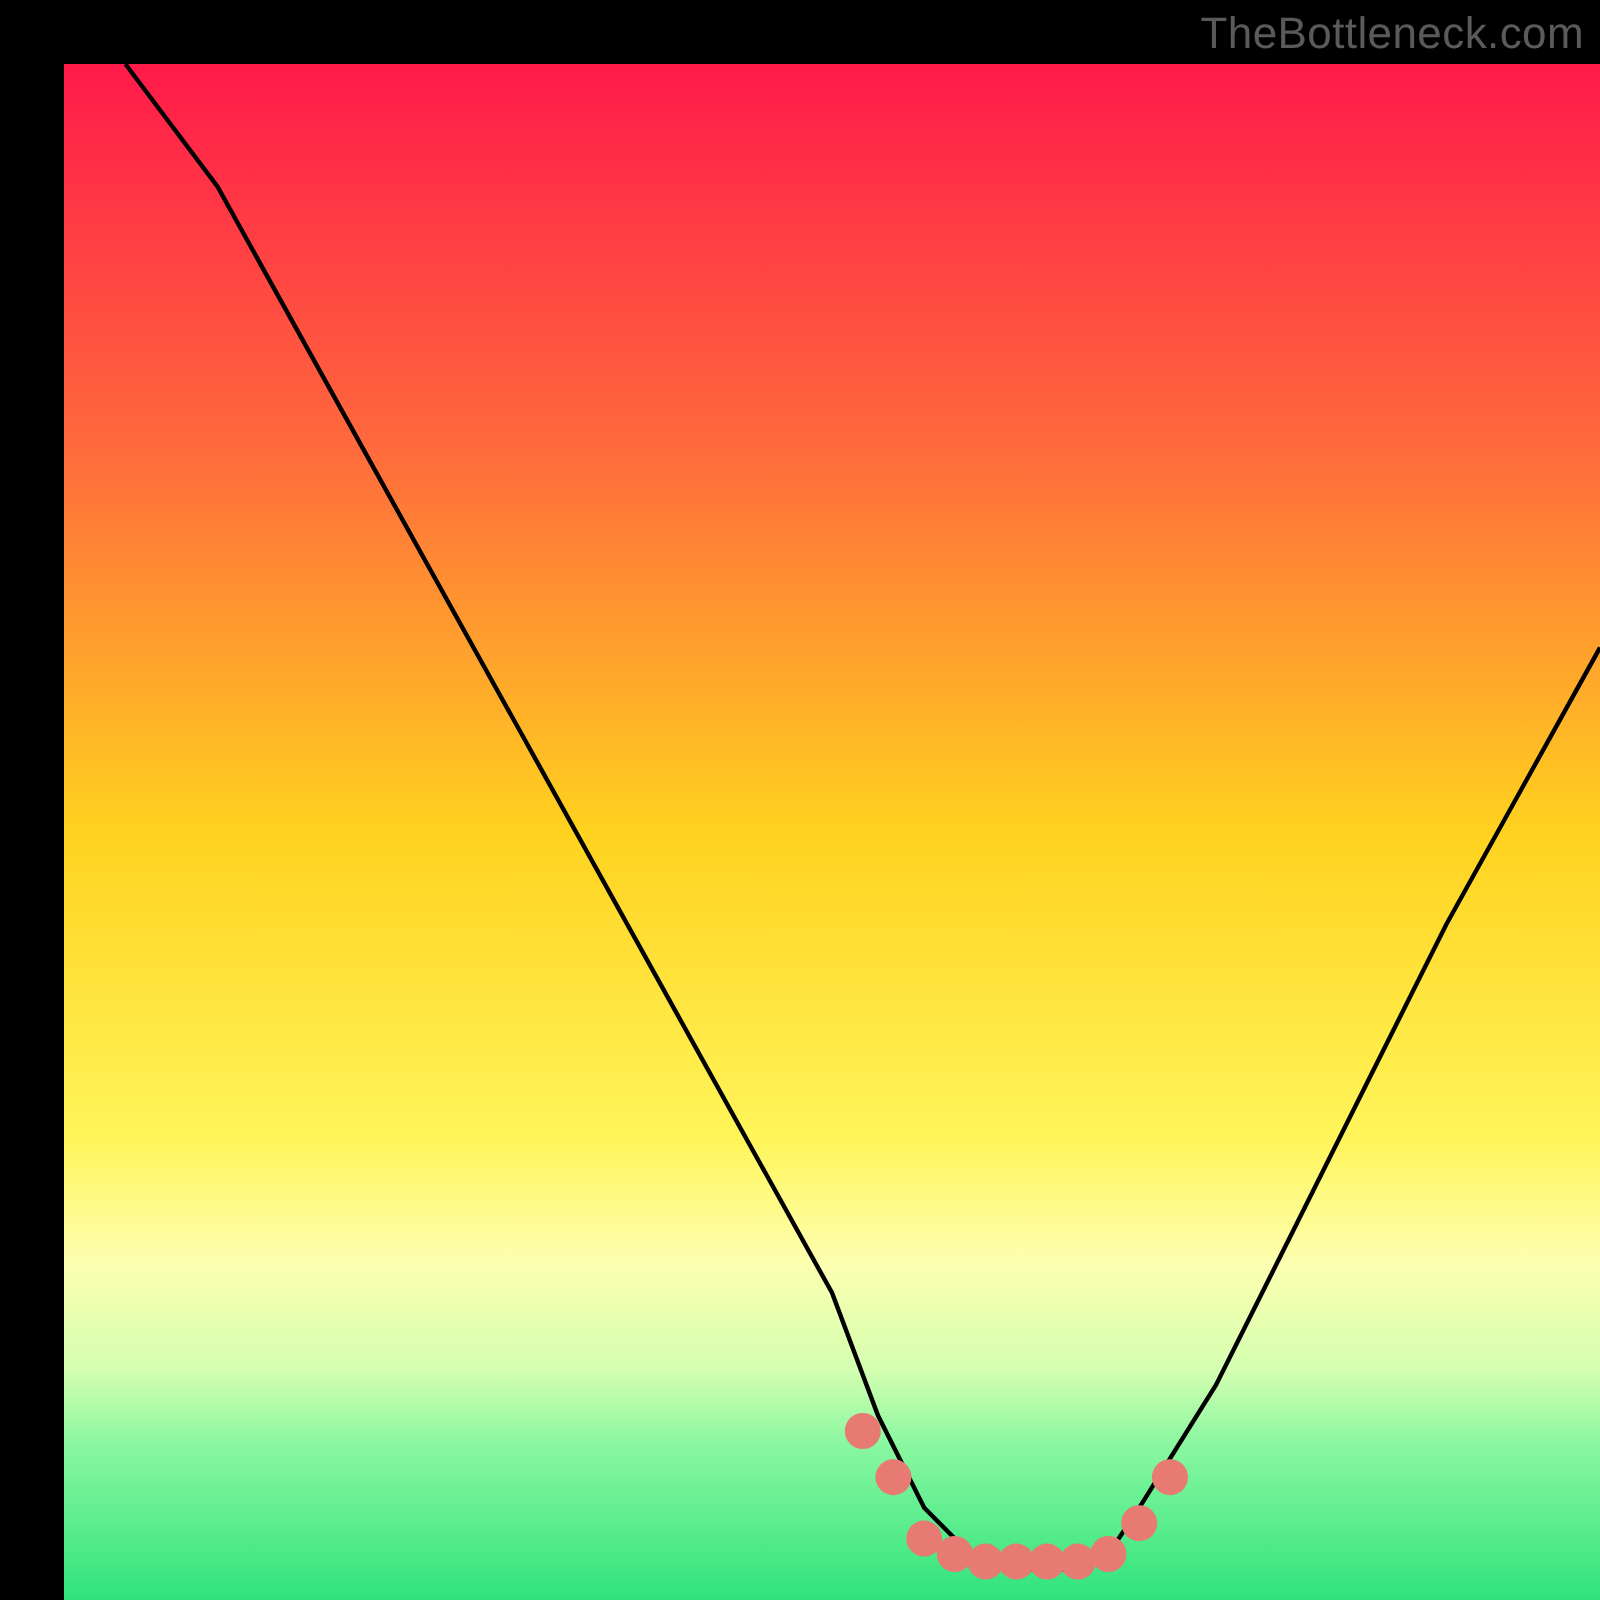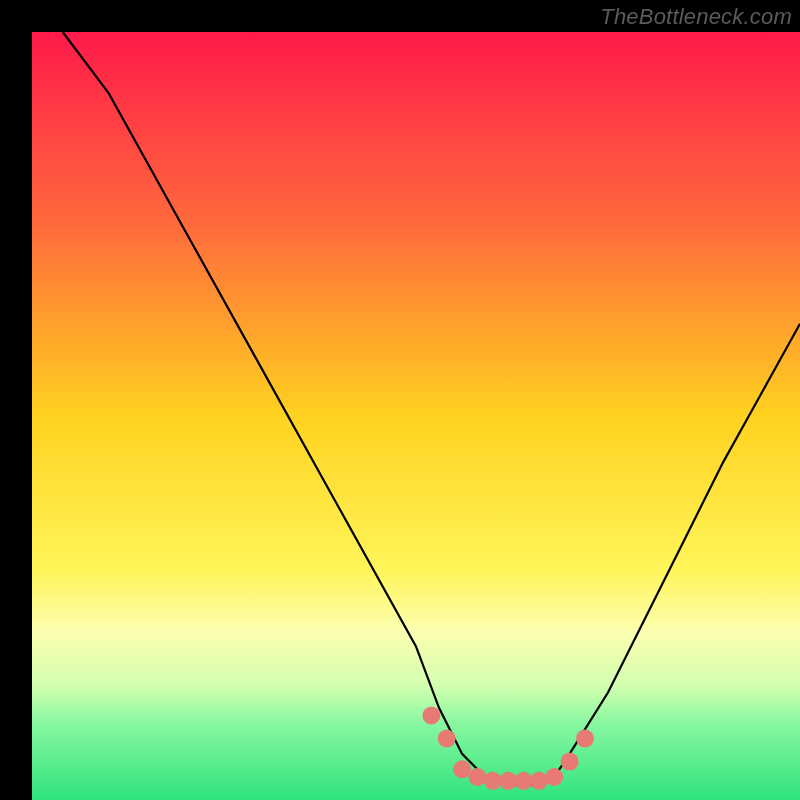--- a/index.html
+++ b/index.html
@@ -10,21 +10,20 @@
     background: #000;
     overflow: hidden;
     font-family: Arial, Helvetica, sans-serif;
   }
   .chart-container {
     position: absolute;
     top: 0;
     left: 0;
     width: 800px;
     height: 800px;
-    font-style: italic;
   }
   .watermark {
     position: absolute;
     top: 4px;
     right: 8px;
     color: #5a5a5a;
     font-size: 22px;
     font-weight: 500;
     letter-spacing: 0.2px;
   }

